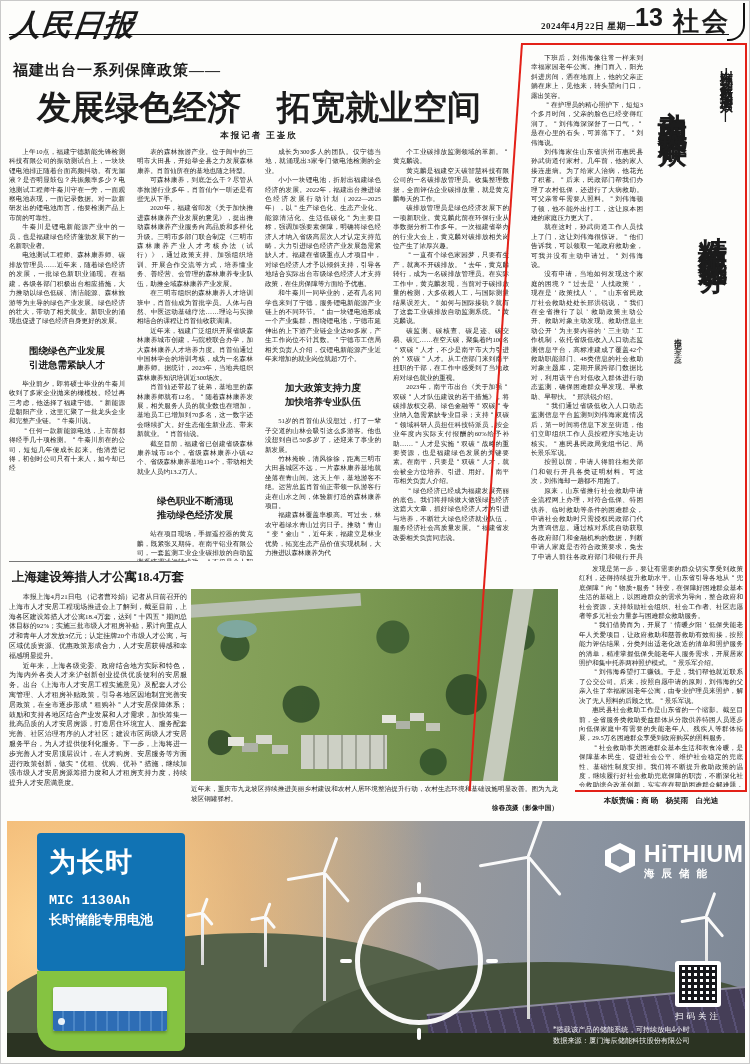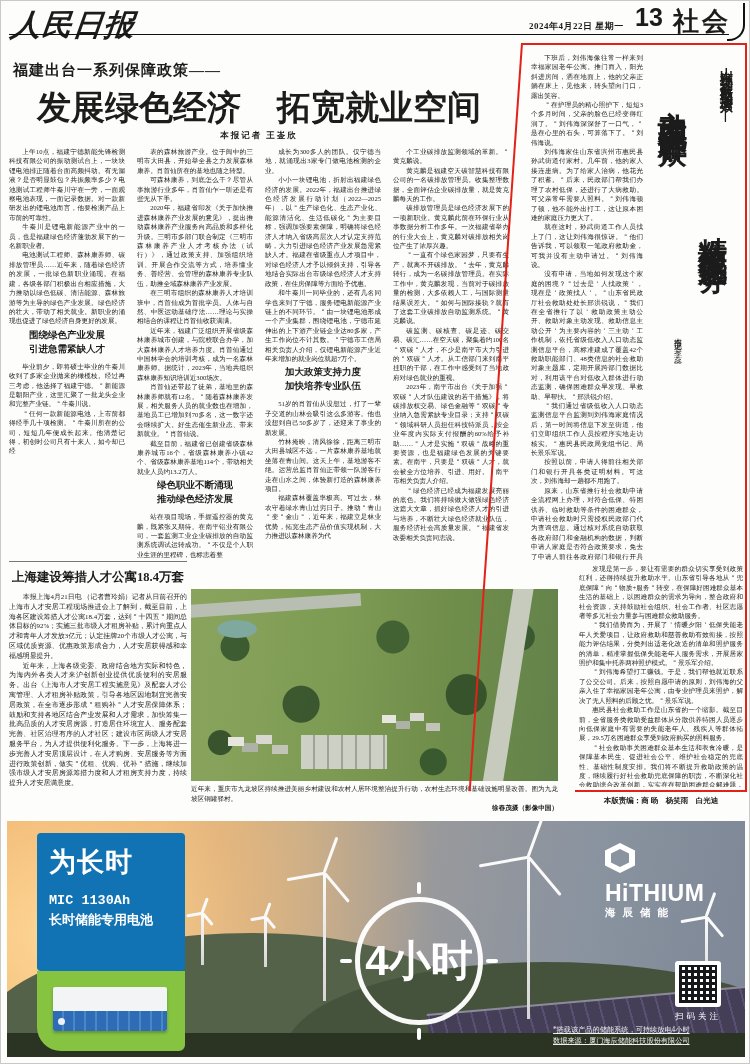--- a/index.html
+++ b/index.html
@@ -3,38 +3,38 @@
 <meta charset="utf-8">
 <style>
   html,body{margin:0;padding:0;background:#888;}
   .page{position:relative;width:750px;height:1064px;background:#fdfdfb;margin:0 auto;
         overflow:hidden;border:1px solid #c9c9c9;box-sizing:border-box;
         font-family:"Liberation Serif","DejaVu Serif",serif;color:#1c1c1c;}
   .abs{position:absolute;}
   
   .masthead{left:10px;top:4px;font-size:30px;font-weight:bold;font-style:italic;
             font-family:"DejaVu Serif",serif;transform:skewX(-6deg);letter-spacing:1px;}
-  .dateline{left:528px;top:19px;font-size:9px;letter-spacing:.5px;font-weight:bold;}
+  .dateline{left:540px;top:19px;font-size:9px;letter-spacing:.5px;font-weight:bold;}
   .pageno{left:634px;top:2px;font-size:25px;font-weight:bold;font-family:"Liberation Sans",sans-serif;}
   .section{left:672px;top:3px;font-size:26px;font-weight:bold;letter-spacing:3px;}
   .hrule{left:8px;top:33px;width:720px;border-top:1.6px solid #111;}
   .bracket{left:726px;top:2px;width:16px;height:36px;border-right:2px solid #111;
            border-bottom:2px solid #111;border-radius:0 0 16px 0;}
   
   .kicker{left:12px;top:60px;font-size:15px;font-weight:bold;letter-spacing:1px;}
   .headline{left:8px;top:84px;width:500px;text-align:center;font-size:34px;font-weight:bold;
             font-family:"Liberation Sans",sans-serif;white-space:nowrap;}
   .headline .gap{display:inline-block;width:36px;}
   .byline{left:8px;top:129px;width:500px;text-align:center;font-size:8.5px;font-weight:bold;letter-spacing:2px;}
   .cols{left:8px;top:146px;width:500px;height:414px;display:flex;gap:12px;overflow:hidden;}
   .col{width:116px;height:414px;overflow:hidden;}
   .col p,.sdcol p,.shbody p,.sdbottom p{margin:0;font-size:6.6px;line-height:9.4px;text-align:justify;
         text-indent:2em;letter-spacing:0;}
-  .col h3,.subh{margin:2px 0 6px 0;text-align:center;font-size:9.5px;line-height:14px;
-        font-family:Liberation Sans, sans-serif;font-weight:bold;text-indent:0;}
+  .col h3,.subh{margin:19px 0 6px 0;text-align:center;font-size:9.5px;line-height:14px;
+        font-family:Liberation Mono, monospace;font-weight:bold;text-indent:0;}
   
   .shg{left:8px;top:560px;width:178px;height:248px;border-top:1px solid #777;padding-top:5px;box-sizing:border-box;overflow:hidden;}
   .shg h2{margin:2px 0 6px 0;text-align:center;font-size:12.5px;font-weight:bold;letter-spacing:0;}
   .shbody p{font-size:6.9px;line-height:9.8px;}
   
   .photo{left:190px;top:588px;width:367px;height:192px;overflow:hidden;background:
      linear-gradient(95deg,#8aa45e,#7d9b53 40%,#6f8d4a 70%,#63824b);}
   .ph-trees{position:absolute;inset:0;background:
      radial-gradient(circle at 12% 30%,#31502b 0 14px,transparent 15px),
      radial-gradient(circle at 30% 60%,#2f4c29 0 18px,transparent 19px),
@@ -100,34 +100,34 @@
   .slogan{font-size:27px;font-weight:bold;line-height:34px;letter-spacing:1px;margin:0;}
   .model{font-size:13.5px;font-weight:bold;margin-top:12px;}
   .pdesc{font-size:13px;font-weight:bold;margin-top:3px;}
   .greenpanel{position:absolute;left:30px;top:150px;width:148px;height:80px;background:#85c341;
               border-radius:0 0 6px 24px;}
   .battery{position:absolute;left:16px;top:16px;width:114px;height:44px;background:#f2f4f6;
            border-radius:2px;box-shadow:0 2px 3px rgba(0,0,0,.25);overflow:hidden;}
   .bat-low{position:absolute;left:0;right:0;bottom:0;height:20px;background:
            repeating-linear-gradient(90deg,#2e6db5 0 9px,#4b86c6 9px 11px);}
   .bat-dot{position:absolute;left:5px;bottom:6px;width:7px;height:7px;border-radius:50%;background:#fff;opacity:.9;}
-  .brand{position:absolute;left:598px;top:22px;color:#fff;display:flex;gap:9px;align-items:flex-start;flex-direction:column;}
+  .brand{position:absolute;left:598px;top:22px;color:#fff;display:flex;gap:9px;align-items:flex-start;}
   .hex{width:30px;height:30px;background:#fff;clip-path:polygon(50% 0,100% 25%,100% 75%,50% 100%,0 75%,0 25%);
        position:relative;}
   .hex i{position:absolute;left:6px;top:6px;width:18px;height:18px;background:#8a93a0;
          clip-path:polygon(50% 0,100% 25%,100% 75%,50% 100%,0 75%,0 25%);}
   .brand-en{font-size:23px;font-weight:bold;font-family:"Liberation Sans",sans-serif;line-height:22px;letter-spacing:.5px;}
   .brand-cn{font-size:10.5px;letter-spacing:7px;margin-top:2px;font-weight:bold;}
   .qr{position:absolute;left:668px;top:140px;width:46px;height:46px;background:#fff;border-radius:3px;padding:4px;box-sizing:border-box;}
   .qr i{display:block;width:100%;height:100%;background:
      repeating-linear-gradient(0deg,#16171b 0 3px,transparent 3px 6px),
      repeating-linear-gradient(90deg,#16171b 0 3px,rgba(255,255,255,.85) 3px 6px);}
   .qrlabel{position:absolute;left:660px;top:190px;width:62px;text-align:center;color:#fff;font-size:8.5px;letter-spacing:3px;}
   .fineprint{position:absolute;left:546px;top:204px;width:182px;color:rgba(255,255,255,.92);
-             font-size:7.2px;line-height:11px;text-decoration:underline;}
+             font-size:7.2px;line-height:11px;}
 </style>
 </head>
 <body>
 
 <div class="page">
 
   <div class="abs masthead">人民日报</div>
   <div class="abs dateline">2024年4月22日 星期一</div>
   <div class="abs pageno">13</div>
   <div class="abs section">社会</div>
@@ -259,21 +259,20 @@
         <i class="b b3"></i>
       </div>
     <div class="turb" style="left:688px;top:96px;width:22px;height:86px;--bl:26px;">
         <div class="pole"></div>
         <i class="b b1"></i>
         <i class="b b2"></i>
         <i class="b b3"></i>
       </div>
 
     <div class="clock">
-      <span>4小时</span>
       <i class="tick t-n"></i>
         <i class="tick t-s"></i>
         <i class="tick t-e"></i>
         <i class="tick t-w"></i>
     </div>
 
     <div class="bluepanel">
       <p class="slogan"><span>为长时</span><br></p>
       <div class="model">MIC 1130Ah</div>
       <div class="pdesc">长时储能专用电池</div>

